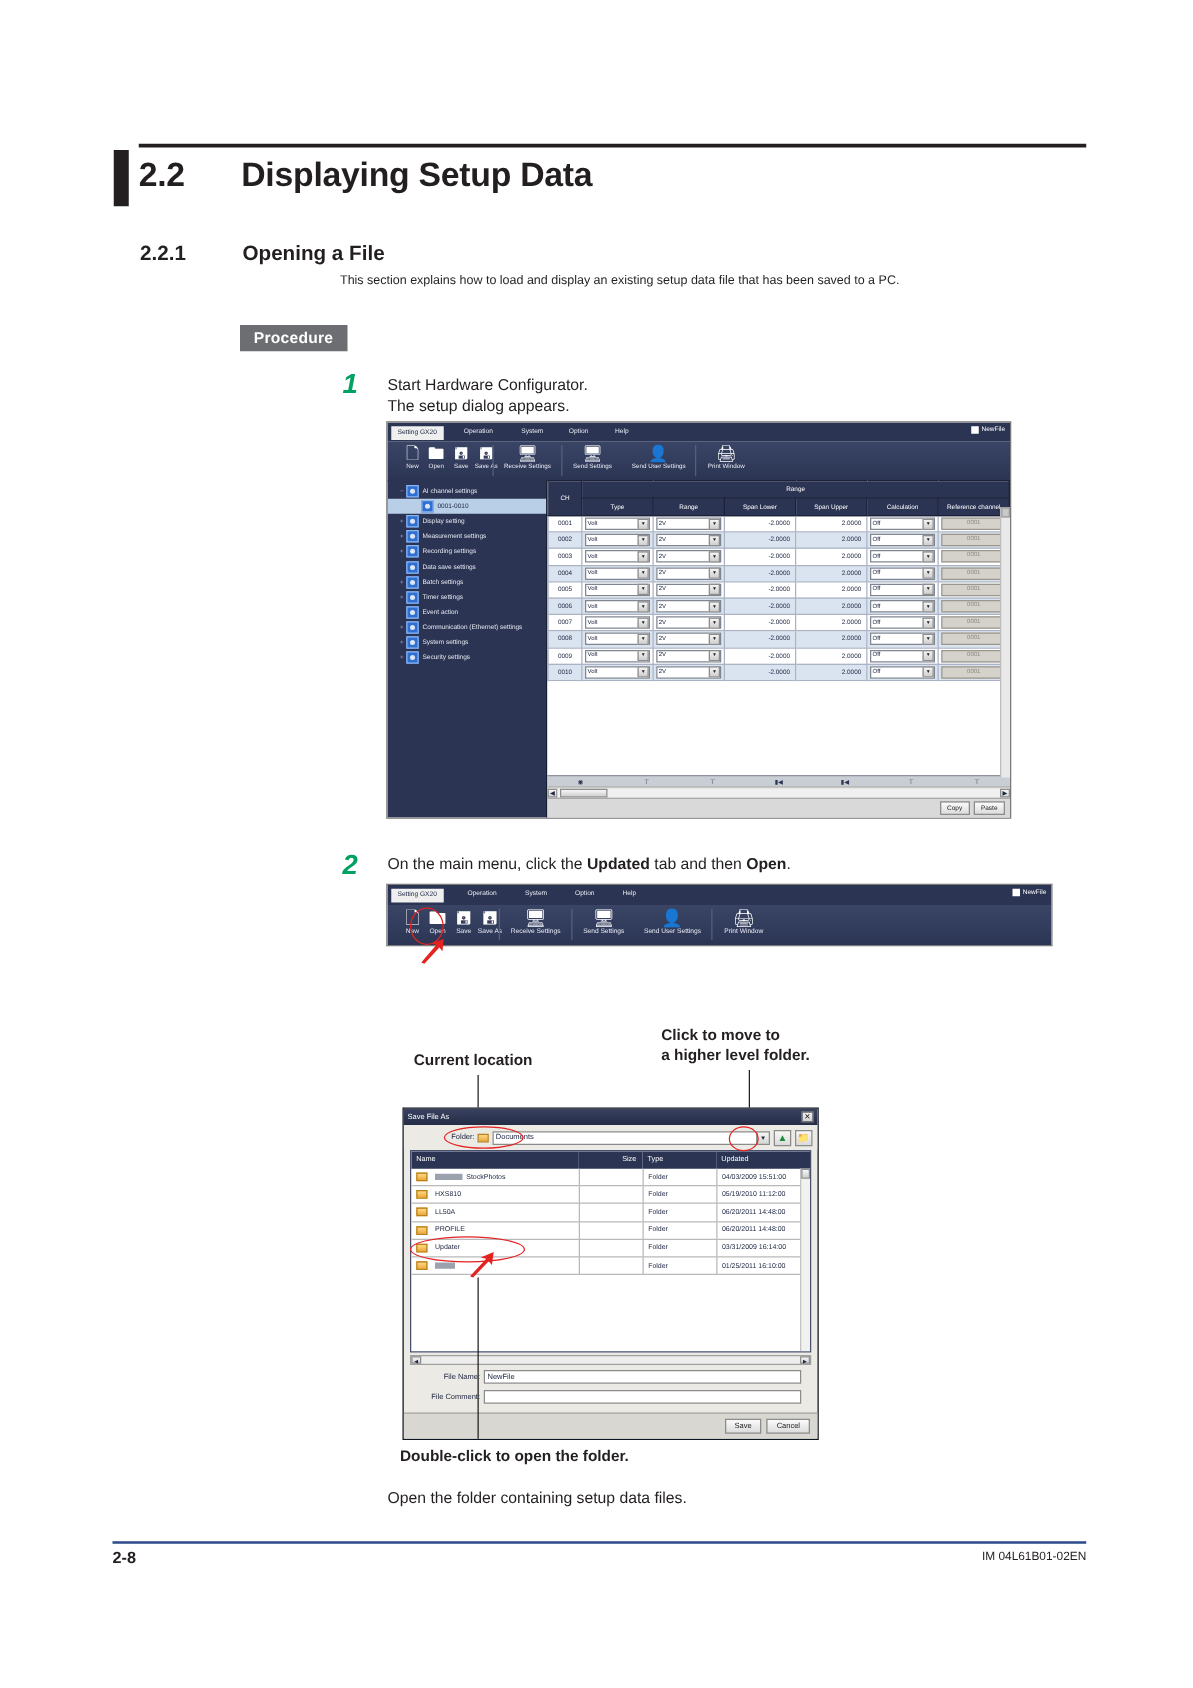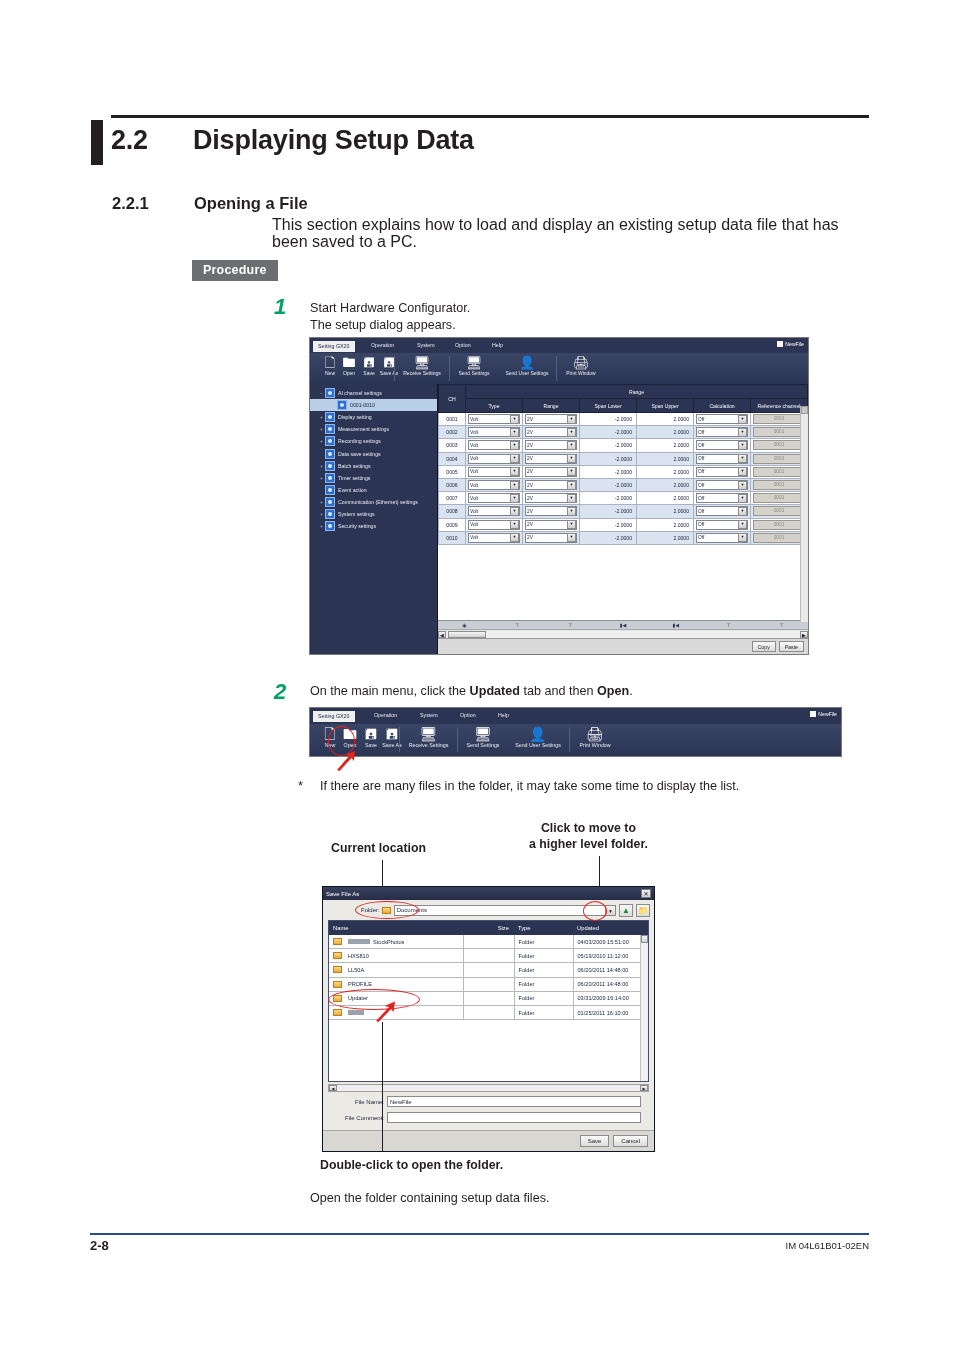--- a/index.html
+++ b/index.html
@@ -48,21 +48,21 @@
   .h3-title {
     position: absolute;
     left: 194px; top: 194px;
     font-size: 16.5px; font-weight: bold;
   }
 
   .intro {
     position: absolute;
     left: 272px; top: 216px;
     width: 600px;
-    font-size: 16px;
+    font-size: 10px;
     line-height: 17px;
   }
 
   .procedure-badge {
     position: absolute;
     left: 192px; top: 260px;
     background: #6d6e71;
     color: #ffffff;
     font-size: 12.5px;
     font-weight: bold;
@@ -323,21 +323,20 @@
     border-radius: 50%;
   }
   .red-arrow { position: absolute; }
 
   
   .callout {
     position: absolute;
     font-size: 12.3px;
     font-weight: bold;
     line-height: 16px;
-    text-align: center;
   }
   .leader {
     position: absolute;
     width: 1px;
     background: #231f20;
   }
 
   
   .dlg {
     position: absolute;
@@ -1180,22 +1179,19 @@
 <div class="red-circle" style="left:583px; top:901px; width:22px; height:18px;"></div>
 <div class="red-circle" style="left:328px; top:989px; width:90px; height:19px;"></div>
 <svg class="red-arrow" style="left:371px; top:1000px;" width="30" height="24" viewBox="0 0 30 24">
   <path d="M5 21 L18 7 L13.5 6 L24 1.5 L22.5 12 L20 9 L7.5 22 Z" fill="#e32322"></path>
 </svg>
 
 <div class="leader" style="left:382px; top:1022px; height:129px;"></div>
 <div class="callout" style="left:320px; top:1157px;">Double-click to open the folder.</div>
 
 <div class="step-text" style="left:310px; top:778px;">
-  <div style="margin-left:-12px;">
-    <span style="display:inline-block;width:22px;">*</span><span>If there are many files in the folder, it may take some time to display the list.</span>
-  </div>
 </div>
 
 <div class="step-text" style="left:310px; top:1190px;">Open the folder containing setup data files.</div>
 
 <div class="foot-rule"></div>
 <div class="foot-page">2-8</div>
 <div class="foot-code">IM 04L61B01-02EN</div>
 
 </body></html>

